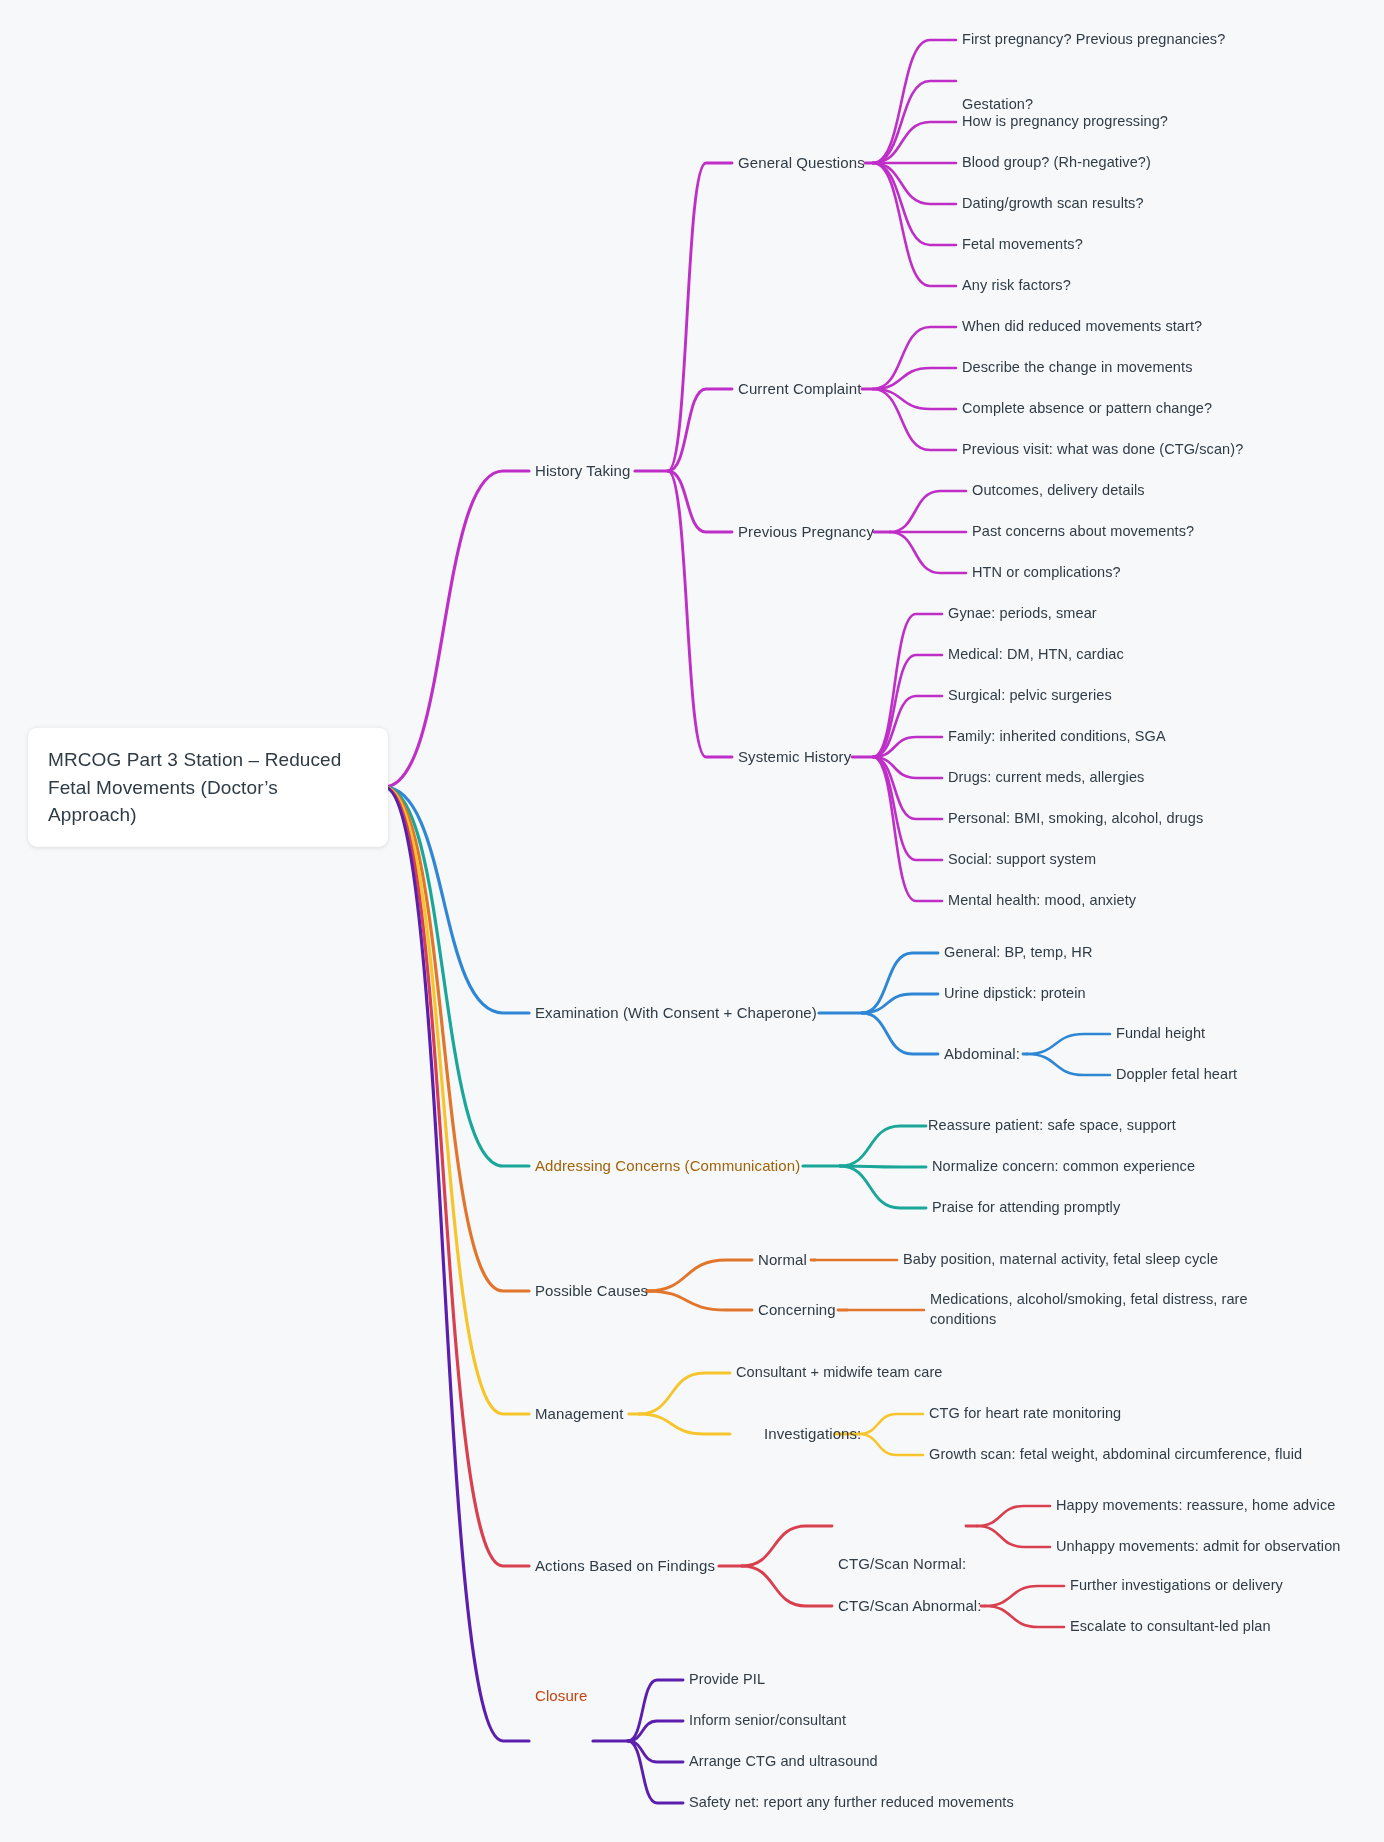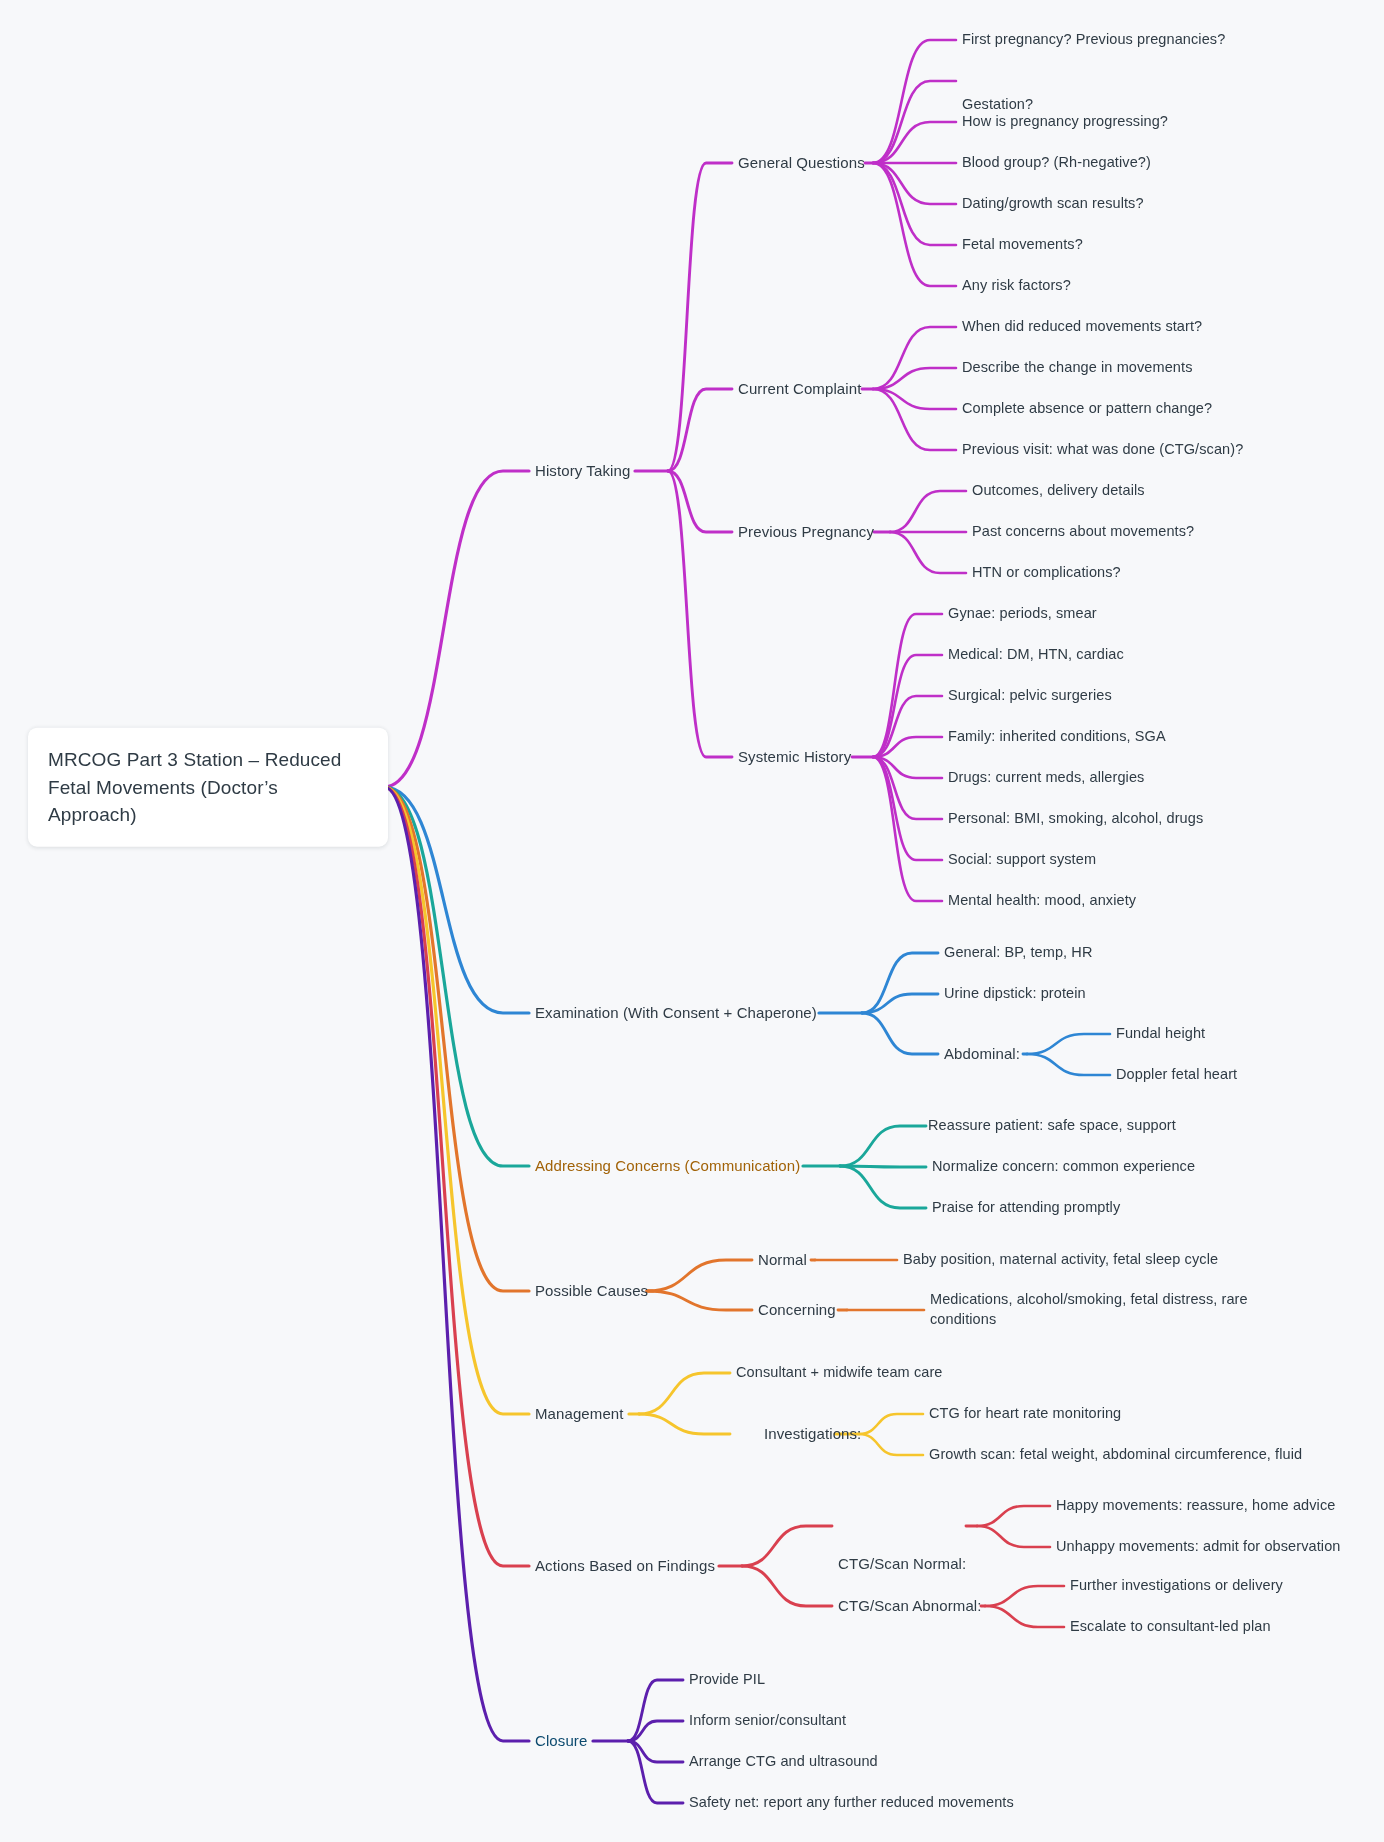--- a/index.html
+++ b/index.html
@@ -182,19 +182,19 @@
       <div class="node branch" style="left: 736px; top: 1434px; margin-left: 28px;">Investigations:</div>
       <div class="node leaf" style="left: 929px; top: 1414px;">CTG for heart rate monitoring</div>
       <div class="node leaf" style="left: 929px; top: 1455px;">Growth scan: fetal weight, abdominal circumference, fluid</div>
       <div class="node branch" style="left: 535px; top: 1566px; color: rgb(47, 59, 69);">Actions Based on Findings</div>
       <div class="node branch" style="left: 838px; top: 1526px; margin-top: 38px;">CTG/Scan Normal:</div>
       <div class="node leaf" style="left: 1056px; top: 1506px;">Happy movements: reassure, home advice</div>
       <div class="node leaf" style="left: 1056px; top: 1547px;">Unhappy movements: admit for observation</div>
       <div class="node branch" style="left: 838px; top: 1606px;">CTG/Scan Abnormal:</div>
       <div class="node leaf" style="left: 1070px; top: 1586px;">Further investigations or delivery</div>
       <div class="node leaf" style="left: 1070px; top: 1627px;">Escalate to consultant-led plan</div>
-      <div class="node branch" style="left: 535px; top: 1741px; color: #0c4a6e;">Closure</div>
+      <div class="node branch" style="left: 535px; top: 1696px; color: #c2410c;">Closure</div>
       <div class="node leaf" style="left: 689px; top: 1680px;">Provide PIL</div>
       <div class="node leaf" style="left: 689px; top: 1721px;">Inform senior/consultant</div>
       <div class="node leaf" style="left: 689px; top: 1762px;">Arrange CTG and ultrasound</div>
       <div class="node leaf" style="left: 689px; top: 1803px;">Safety net: report any further reduced movements</div>
     </div>
 </div>
 
 </body></html>

